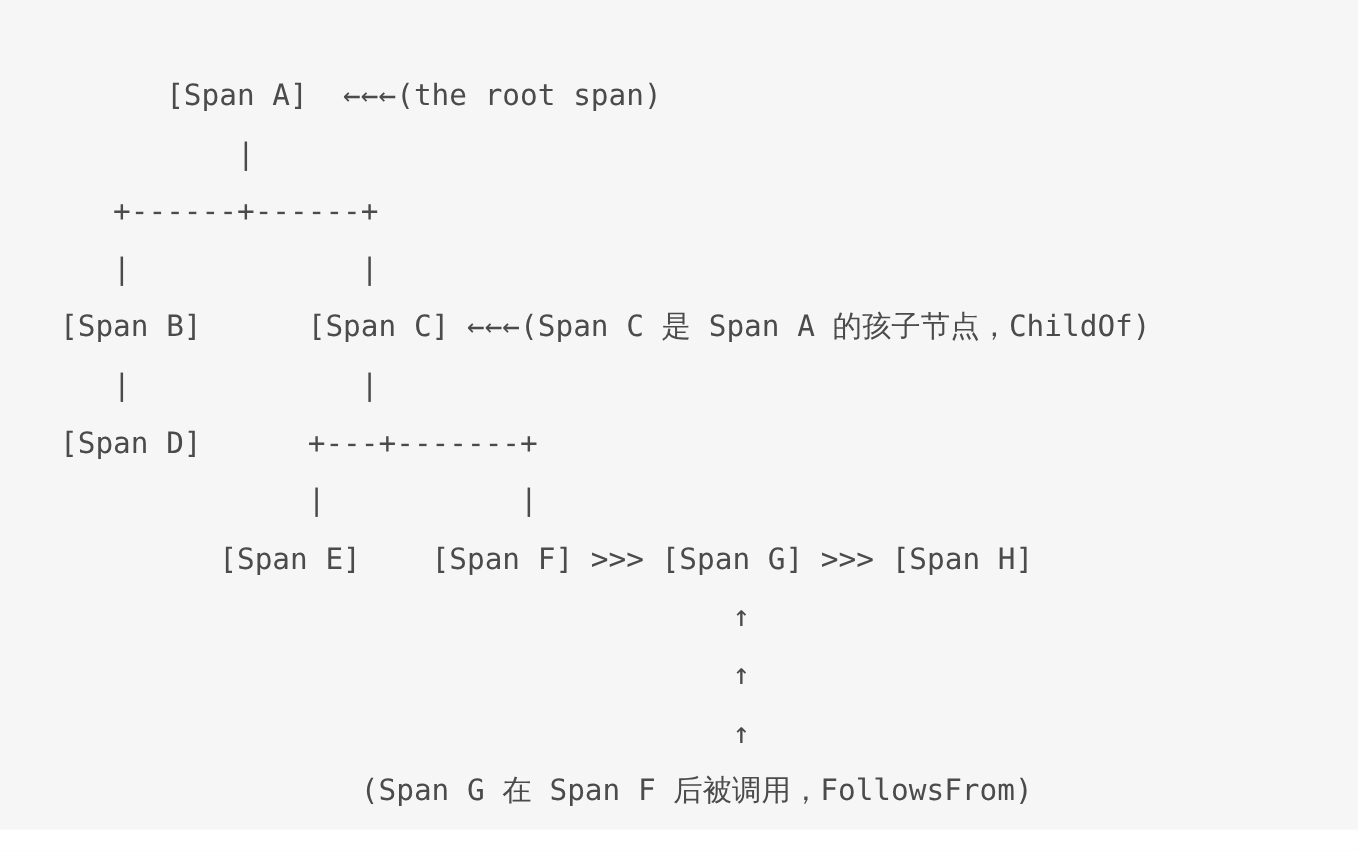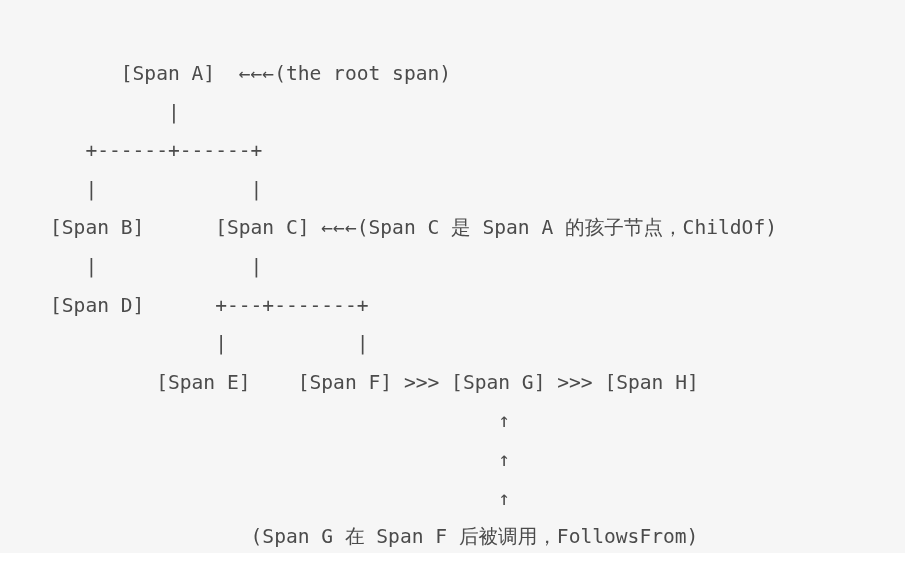--- a/index.html
+++ b/index.html
@@ -20,21 +20,21 @@
     top: 0;
     width: 905px;
     height: 553px;
     background: #f6f6f6;
     box-sizing: border-box;
   }
   .ascii-art {
     position: absolute;
     left: 38px;
     top: 43px;
-    margin: 12px;
+    margin: 2px;
     padding: 0;
     font-family: "DejaVu Sans Mono", "Liberation Mono", monospace;
     font-size: 19.6px;
     line-height: 38.6px;
     letter-spacing: 0px;
     color: #4b4b4b;
     white-space: pre;
     font-weight: 400;
     -webkit-font-smoothing: antialiased;
   }

